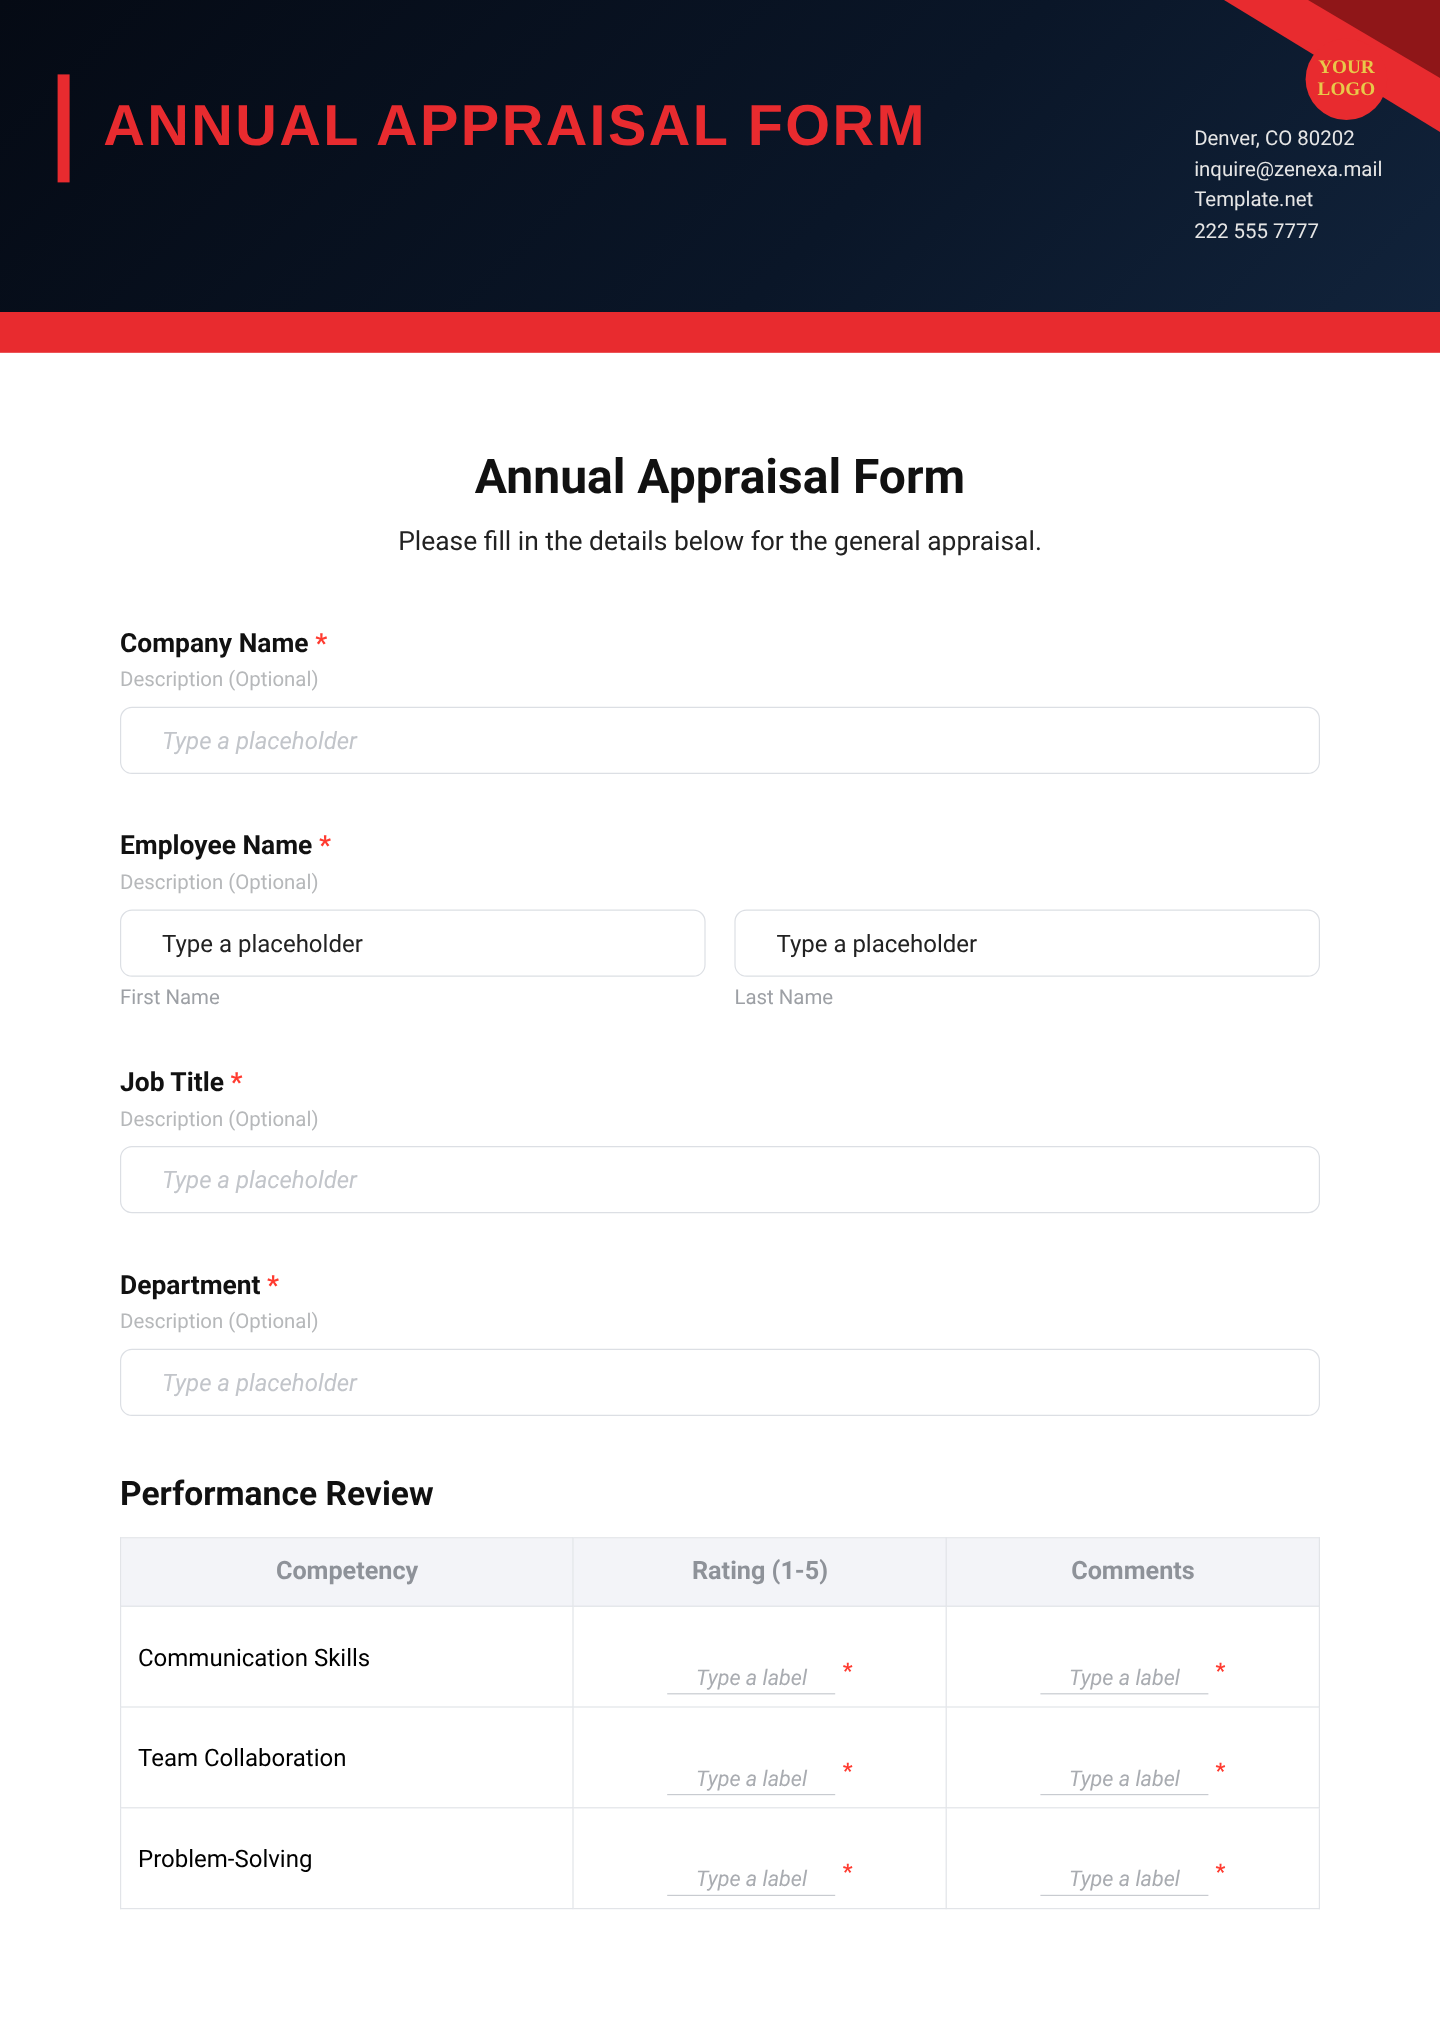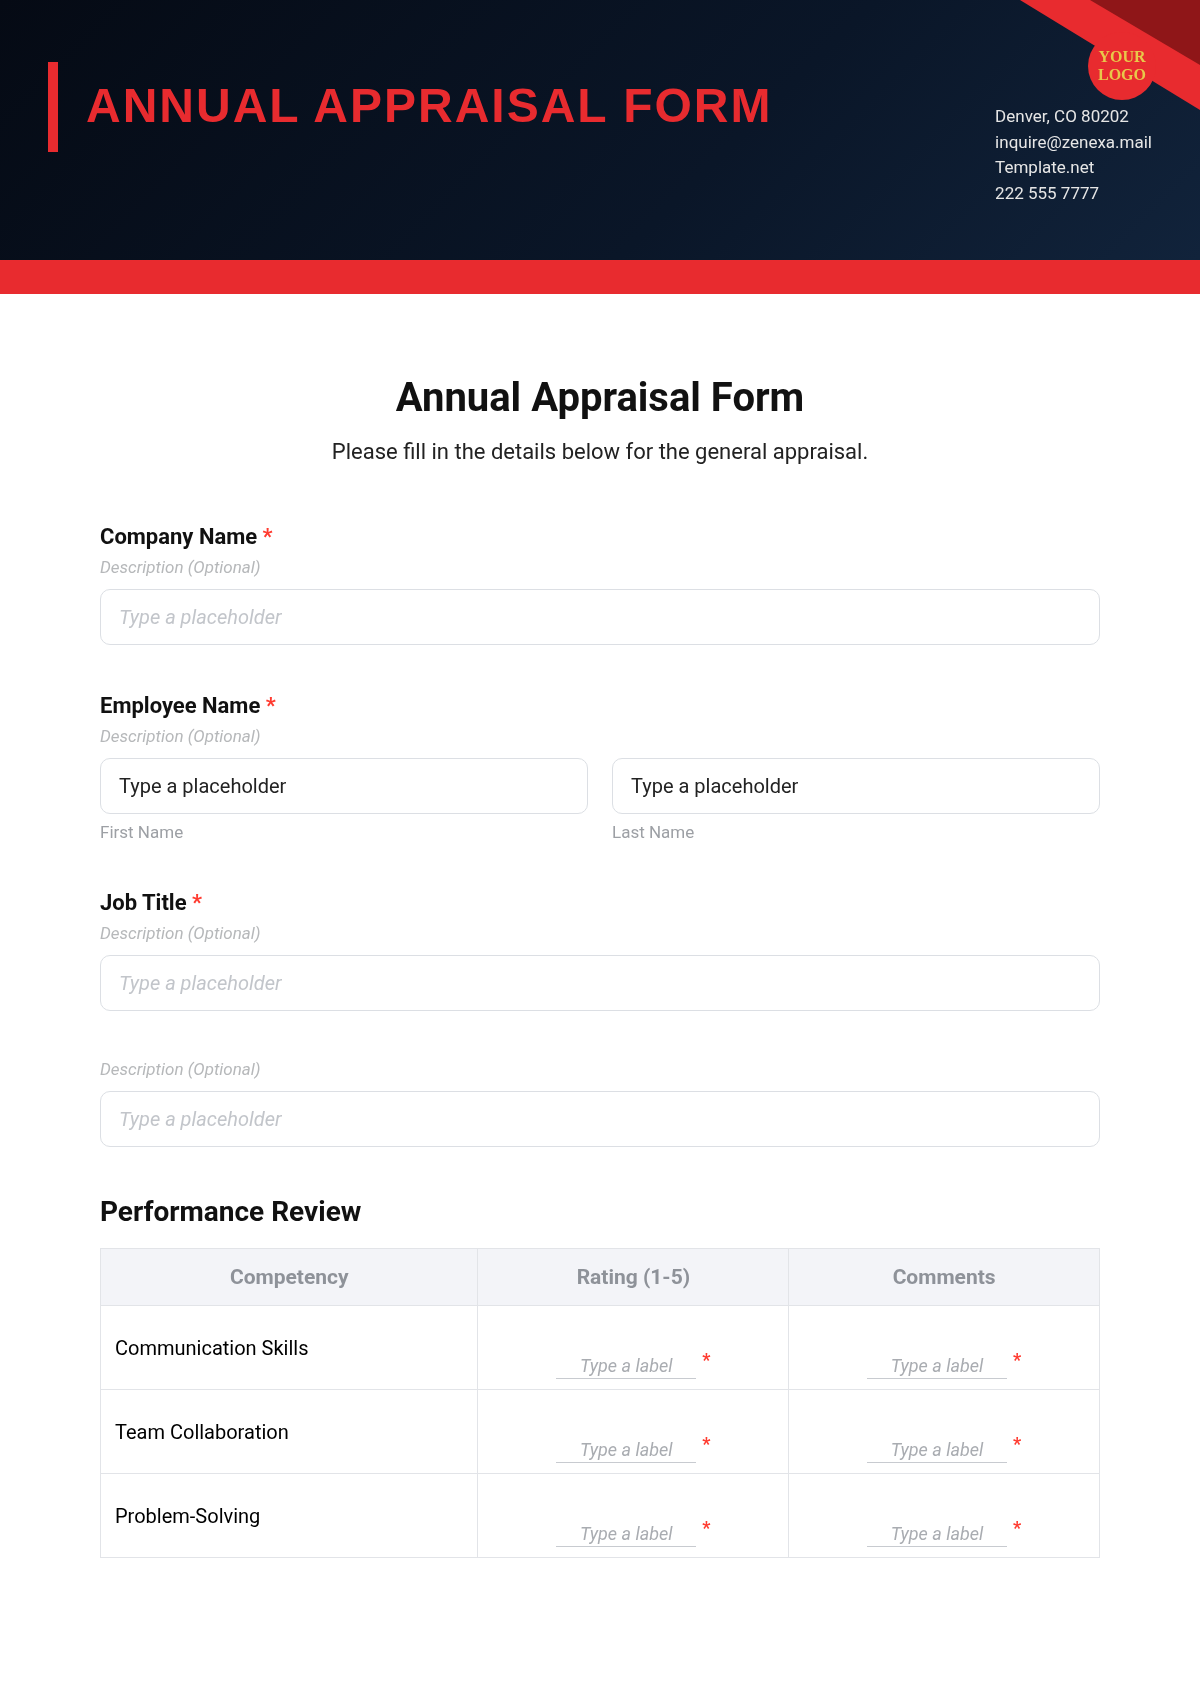--- a/index.html
+++ b/index.html
@@ -97,29 +97,28 @@
   .flabel {
     font-size: 22px;
     font-weight: 700;
     color: #111;
     margin-bottom: 8px;
   }
   .req { color: #ff3b30; font-weight: 700; }
   .fdesc {
     font-size: 17px;
     color: #b6b8ba;
-    font-style: italic;
     margin-bottom: 12px;
   }
   .finput {
     width: 100%;
     height: 56px;
     border: 1px solid #dcdfe4;
     border-radius: 10px;
-    padding: 0 18px;
+    padding: 0 34px;
     font-size: 20px;
     color: #333;
     font-family: inherit;
   }
   .finput::placeholder { color: #c2c5ca; font-style: italic; }
   .row2 { display: flex; gap: 24px; }
   .col { flex: 1; }
   .sublabel {
     font-size: 17px;
     color: #9da0a5;
@@ -232,20 +231,24 @@
   <div class="field">
     <div class="flabel">
       <span>Job Title</span>
       <span class="req">*</span>
     </div>
     <div class="fdesc">Description (Optional)</div>
     <input class="finput" placeholder="Type a placeholder" style="">
   </div>
 
   <div class="field">
+    <div class="flabel">
+      <span>Department</span>
+      <span class="req">*</span>
+    </div>
     <div class="fdesc">Description (Optional)</div>
     <input class="finput" placeholder="Type a placeholder" style="">
   </div>
 
   <h2 class="sect-title">Performance Review</h2>
   <table class="perf">
     <thead>
       <tr>
         <th>Competency</th>
         <th>Rating (1-5)</th>

